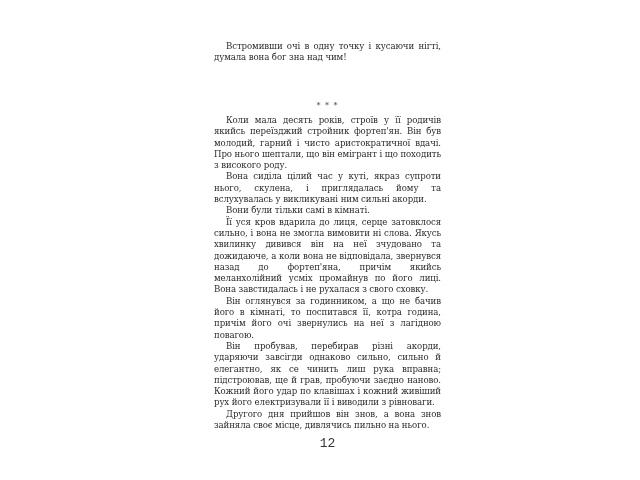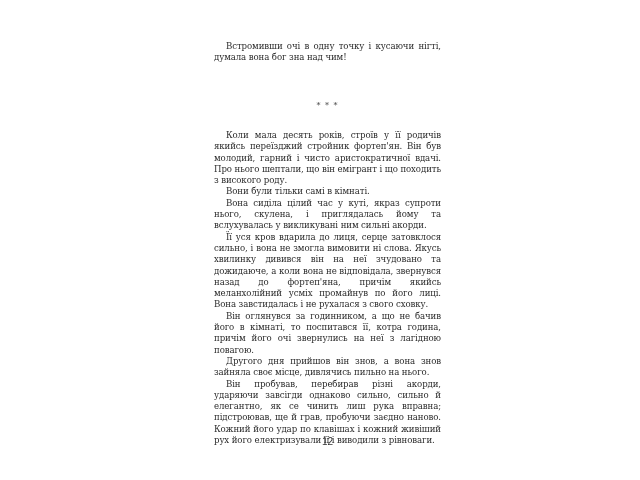--- a/index.html
+++ b/index.html
@@ -41,48 +41,48 @@
     top: 101px;
     left: 214px;
     width: 227px;
     text-align: center;
     font-family: "DejaVu Serif", serif;
     font-size: 8px;
     line-height: 10px;
     color: #333;
     letter-spacing: 1px;
   }
-  .block-main { top: 130px; }
+  .block-main { top: 115px; }
   .page-number {
     position: absolute;
     top: 436px;
     left: 214px;
     width: 227px;
     text-align: center;
-    font-family: Liberation Sans, sans-serif;
-    font-size: 10px;
+    font-family: Liberation Mono, monospace;
+    font-size: 13px;
     color: #333;
   }
 </style>
 </head>
 <body>
 
 <div class="page">
 
   <div class="text-block block-top">
     <p>Встромивши очі в одну точку і кусаючи нігті, думала вона бог зна над чим!</p>
   </div>
 
   <div class="separator">* * *</div>
 
   <div class="text-block block-main">
     <p>Коли мала десять років, строїв у її родичів якийсь переїзджий стройник фортеп'ян. Він був молодий, гарний і чисто аристократичної вдачі. Про нього шептали, що він емігрант і що походить з високого роду.</p>
+    <p>Вона сиділа цілий час у куті, якраз супроти нього, скулена, і приглядалась йому та вслухувалась у викликувані ним сильні акорди.</p>
     <p>Вони були тільки самі в кімнаті.</p>
-    <p>Вона сиділа цілий час у куті, якраз супроти нього, скулена, і приглядалась йому та вслухувалась у викликувані ним сильні акорди.</p>
     <p>Її уся кров вдарила до лиця, серце затовклося сильно, і вона не змогла вимовити ні слова. Якусь хвилинку дивився він на неї зчудовано та дожидаюче, а коли вона не відповідала, звернувся назад до фортеп'яна, причім якийсь меланхолійний усміх промайнув по його лиці. Вона завстидалась і не рухалася з свого сховку.</p>
     <p>Він оглянувся за годинником, а що не бачив його в кімнаті, то поспитався її, котра година, причім його очі звернулись на неї з лагідною повагою.</p>
+    <p>Він пробував, перебирав різні акорди, ударяючи завсігди однаково сильно, сильно й елегантно, як се чинить лиш рука вправна; підстроював, ще й грав, пробуючи заєдно наново. Кожний його удар по клавішах і кожний живіший рух його електризували її і виводили з рівноваги.</p>
     <p>Другого дня прийшов він знов, а вона знов зайняла своє місце, дивлячись пильно на нього.</p>
-    <p>Він пробував, перебирав різні акорди, ударяючи завсігди однаково сильно, сильно й елегантно, як се чинить лиш рука вправна; підстроював, ще й грав, пробуючи заєдно наново. Кожний його удар по клавішах і кожний живіший рух його електризували її і виводили з рівноваги.</p>
   </div>
 
   <div class="page-number">12</div>
 
 </div>
 
 </body></html>

